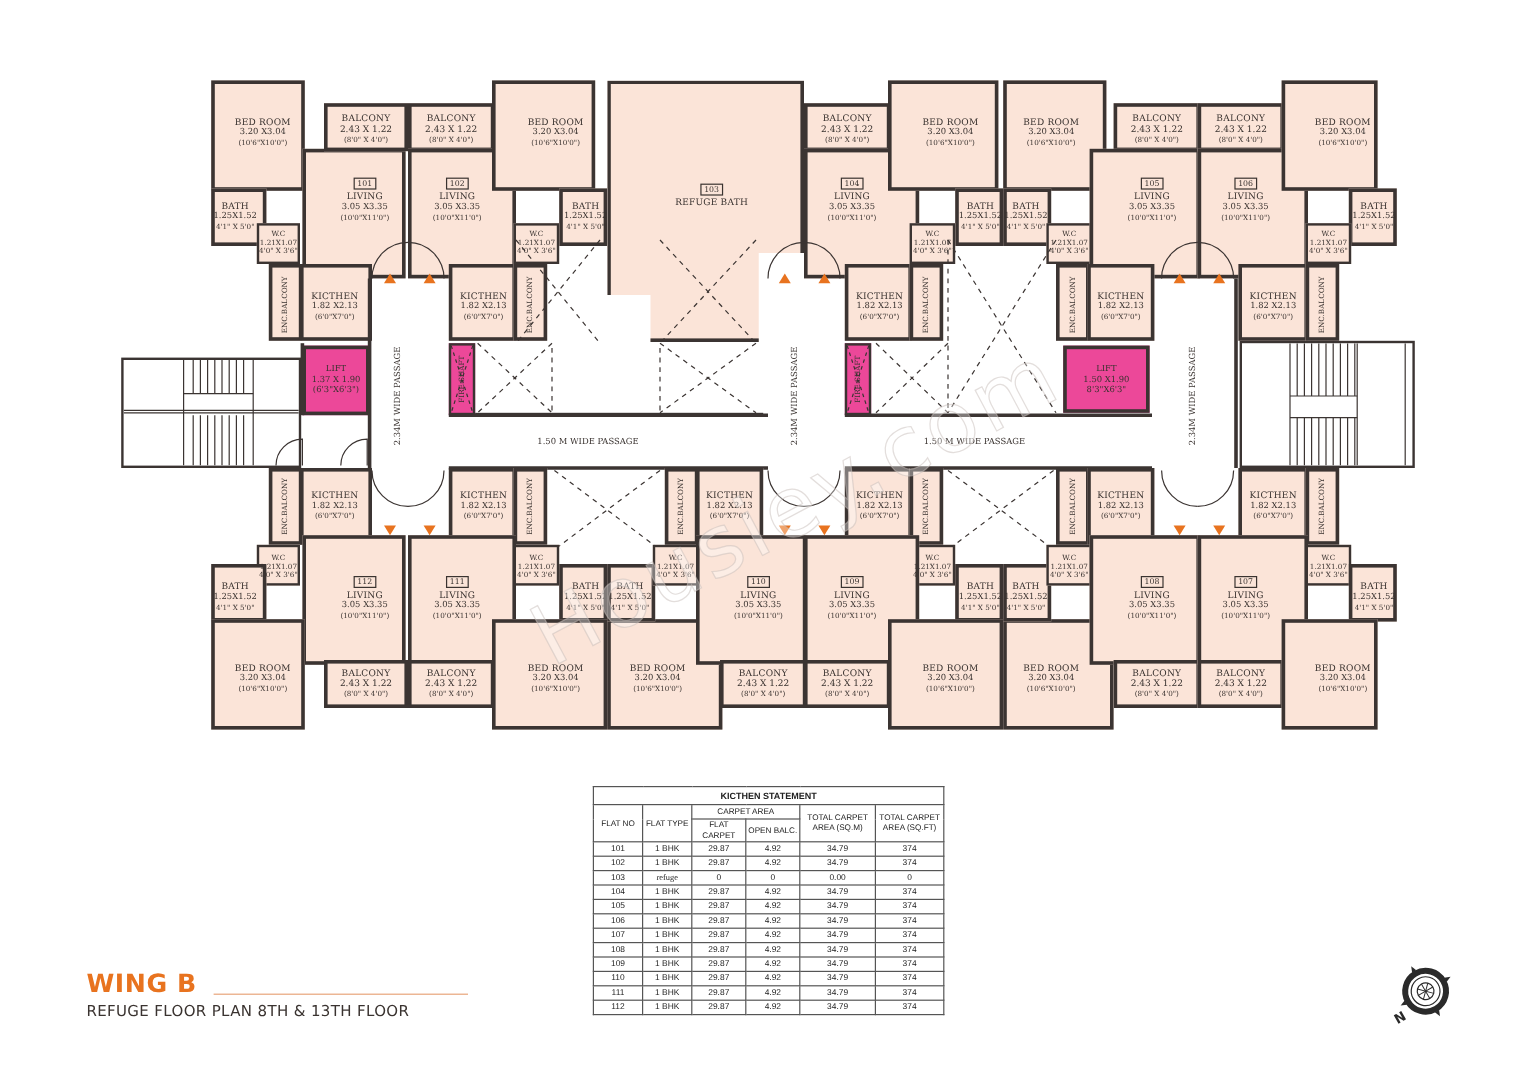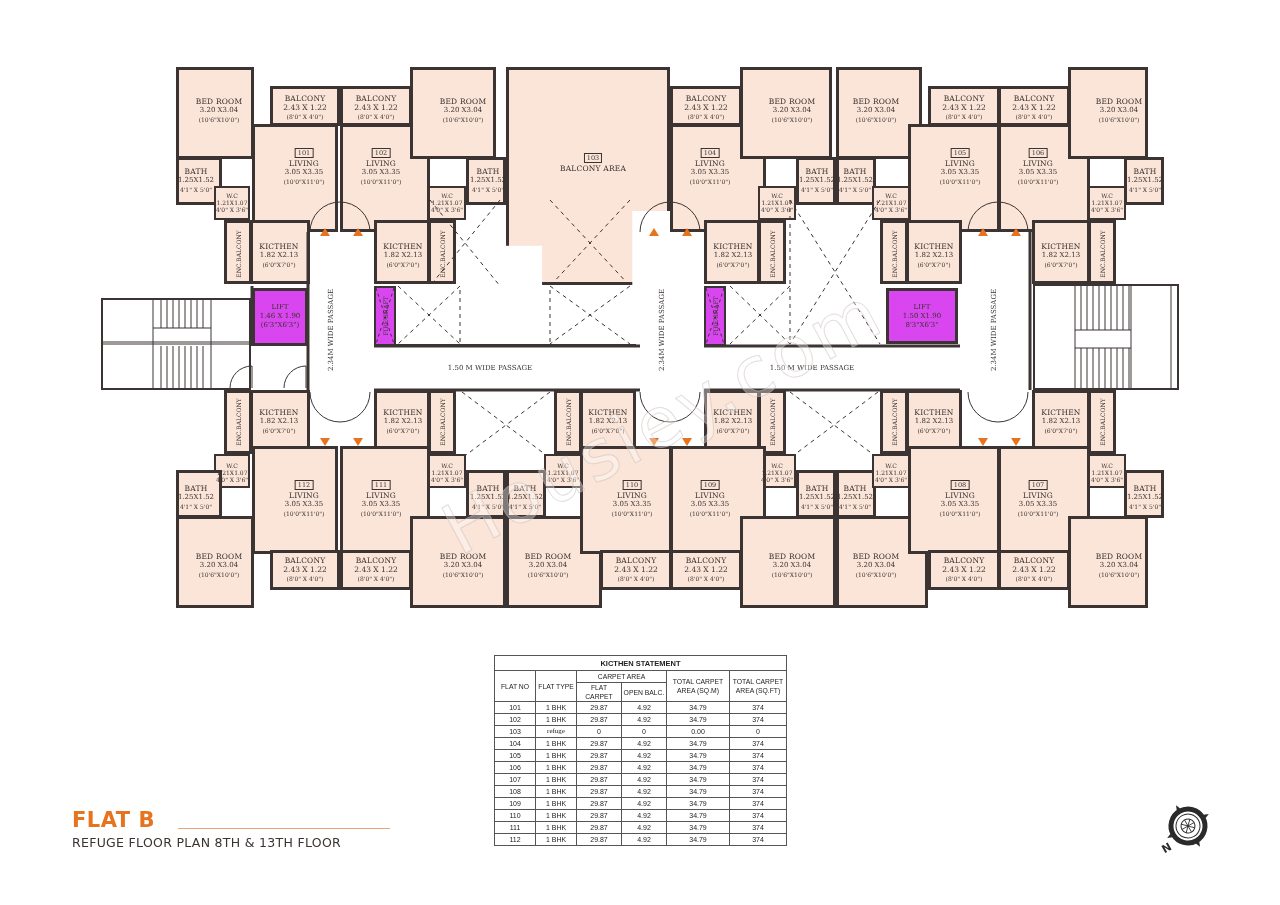--- a/index.html
+++ b/index.html
@@ -1,20 +1,20 @@
 <!DOCTYPE html>
 <html><head>
 <meta charset="utf-8">
 <style>
   html,body{margin:0;padding:0;background:#fff;}
   body{width:1280px;height:905px;position:relative;overflow:hidden;font-family:"DejaVu Serif","Liberation Serif",serif;color:#3a3330;}
   .plan{position:absolute;left:0;top:0;width:1280px;height:905px;}
   .room{position:absolute;background:#fbe4d8;border:3px solid #3b3432;box-sizing:border-box;}
   .room.thin{border-width:2px;}
-  .void{position:absolute;background:#d946ef;border:2px solid #3b3432;box-sizing:border-box;}
+  .void{position:absolute;background:#ec4899;border:2px solid #3b3432;box-sizing:border-box;}
   .lbl{position:absolute;text-align:center;font-size:7px;line-height:9px;color:#3a3330;white-space:nowrap;transform:translateX(-50%);}
   .lbl .t{font-size:7.5px;letter-spacing:.2px;}
   .lbl .m{font-size:7.5px;}
   .lbl .s{font-size:6px;}
   .unit{display:inline-block;border:1px solid #3a3330;font-size:6.5px;line-height:8px;padding:0 2px;margin-bottom:1px;}
   .vlbl{position:absolute;font-size:7px;color:#3a3330;white-space:nowrap;transform-origin:center;transform:translate(-50%,-50%) rotate(-90deg);}
   .plbl{position:absolute;font-size:7px;color:#3a3330;white-space:nowrap;transform:translate(-50%,-50%);}
   .arrow-up{position:absolute;width:0;height:0;border-left:5px solid transparent;border-right:5px solid transparent;border-bottom:8px solid #e8731f;}
   .arrow-down{position:absolute;width:0;height:0;border-left:5px solid transparent;border-right:5px solid transparent;border-top:8px solid #e8731f;}
   .stairs{position:absolute;border:2px solid #3b3432;background:#fff;box-sizing:border-box;}
@@ -86,21 +86,21 @@
           <line x1="40" y1="62" x2="96" y2="62"></line>
           <line x1="96" y1="0" x2="96" y2="102"></line>
         <line x1="136" y1="0" x2="136" y2="102"></line>
       </g>
     </svg>
   </div>
 
   <div class="void" style="left:252px;top:288px;width:56px;height:58px;border-width:3px;">
     <div class="lbl" style="left:50%;top:12px;">
       <div>LIFT</div>
-      <div>1.46 X 1.90</div>
+      <div>1.37 X 1.90</div>
       <div>(6'3"X6'3")</div>
     </div>
   </div>
   <svg style="position:absolute;left:222px;top:358px" width="90" height="32">
     <path d="M8 30 A22 22 0 0 1 30 8 L30 30" fill="none" stroke="#3b3432" stroke-width="1"></path>
     <path d="M62 30 A22 22 0 0 1 84 8 L84 30" fill="none" stroke="#3b3432" stroke-width="1"></path>
   </svg>
 
   <div class="room" style="left:176px;top:67px;width:78px;height:92px;"></div>
   <div class="room" style="left:176px;top:157px;width:46px;height:48px;"></div>
@@ -279,21 +279,21 @@
   <div class="plbl" style="left:490px;top:368px;">1.50 M WIDE PASSAGE</div>
   <div class="plbl" style="left:812px;top:368px;">1.50 M WIDE PASSAGE</div>
   <div class="vlbl" style="left:331px;top:330px;">2.34M WIDE PASSAGE</div>
   <div class="vlbl" style="left:662px;top:330px;">2.34M WIDE PASSAGE</div>
   <div class="vlbl" style="left:994px;top:330px;">2.34M WIDE PASSAGE</div>
   <div class="vlbl" style="left:385px;top:316px;font-size:6px;">FIRE SHAFT</div>
   <div class="vlbl" style="left:715px;top:316px;font-size:6px;">FIRE SHAFT</div>
 
   <div class="lbl" style="left:593px;top:153px;">
     <span class="unit">103</span><br>
-    <span class="t">BALCONY AREA</span>
+    <span class="t">REFUGE BATH</span>
   </div>
 
   <div class="lbl" style="left:219px;top:97px;">
       <div class="t">BED ROOM</div>
       <div>3.20 X3.04</div>
       <div class="s">(10'6"X10'0")</div>
     </div>
   <div class="lbl" style="left:463px;top:97px;">
       <div class="t">BED ROOM</div>
       <div>3.20 X3.04</div>
@@ -596,21 +596,21 @@
     </div>
   <div class="lbl" style="left:1034px;top:556px;">
       <div class="t">BALCONY</div>
       <div class="m">2.43 X 1.22</div>
       <div class="s">(8'0" X 4'0")</div>
     </div>
 
   <div class="watermark">Housiey.com</div>
 </div>
 
-<div class="title">FLAT B</div>
+<div class="title">WING B</div>
 <div class="title-rule"></div>
 <div class="subtitle">REFUGE FLOOR PLAN 8TH &amp; 13TH FLOOR</div>
 
 <table class="sale">
   <thead>
     <tr>
         <th class="cap" colspan="6">KICTHEN STATEMENT</th>
       </tr>
     <tr>
       <th rowspan="2" style="width:40px">FLAT NO</th>

